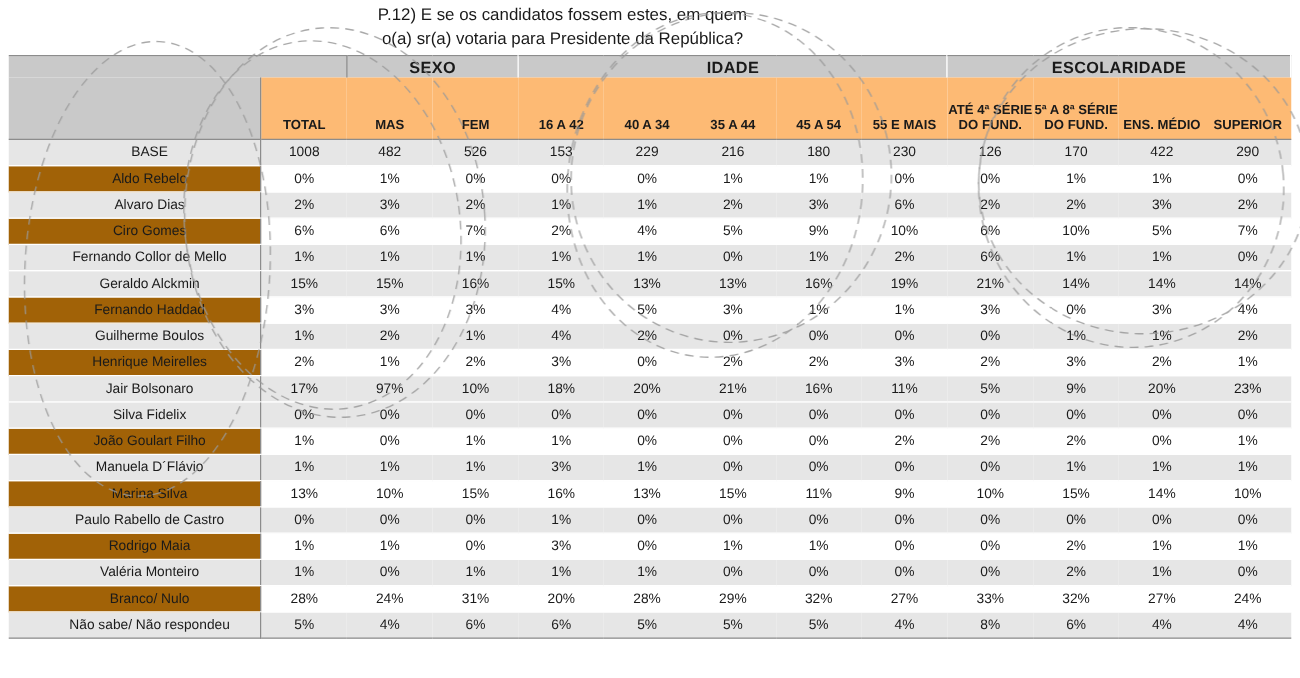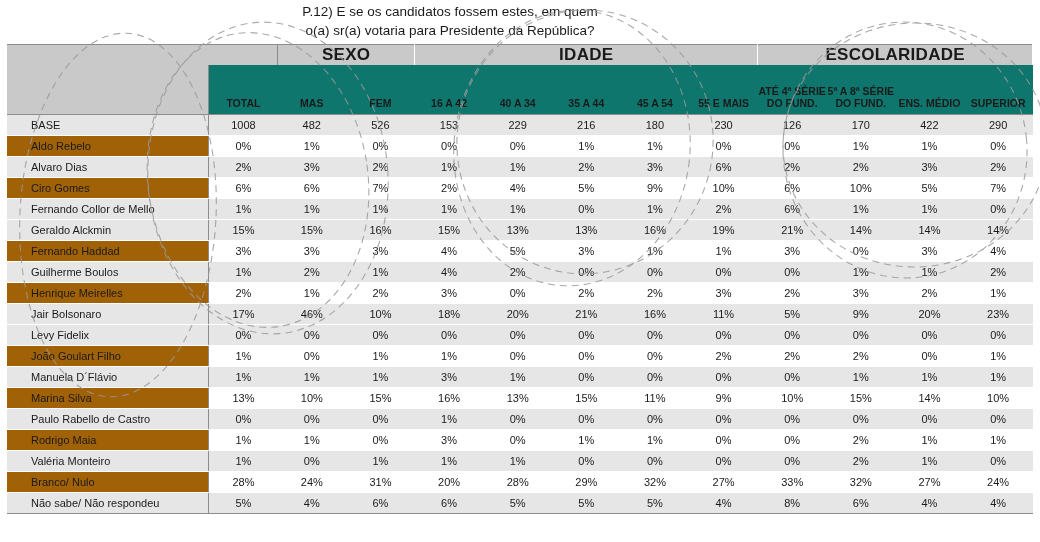--- a/index.html
+++ b/index.html
@@ -65,21 +65,21 @@
   th, td {
     padding: 0;
     margin: 0;
     border: none;
     font-weight: normal;
   }
 
   
   tr.group-row th {
     height: 17px;
-    font-size: 17px;
+    font-size: 13px;
     font-weight: bold;
     text-align: center;
     letter-spacing: 0.3px;
     color: #1a1a1a;
     background: #c9c9c9;
   }
   tr.group-row th.blank {
     background: #c9c9c9;
   }
   tr.group-row th.sexo,
@@ -90,21 +90,21 @@
   }
 
   
   tr.col-row th {
     height: 44px;
     vertical-align: bottom;
     padding-bottom: 5px;
     font-size: 10.5px;
     font-weight: bold;
     text-align: center;
-    background: #0f766e;
+    background: #fdba74;
     color: #1a1a1a;
     line-height: 12px;
   }
   tr.col-row th.rowlabel {
     background: #c9c9c9;
   }
 
   
   tbody tr {
     height: 20px;
@@ -116,21 +116,21 @@
     background: #ffffff;
   }
   tbody td {
     font-size: 11px;
     text-align: center;
     color: #1a1a1a;
     height: 20px;
     border-bottom: 1px solid #ffffff;
   }
   tbody td.rowlabel {
-    text-align: left;
+    text-align: center;
     padding-left: 24px;
     background: #e6e6e6;
   }
   tbody tr.even td.rowlabel {
     background: #a16207;
   }
   tbody tr.base td {
     font-weight: normal;
   }
 
@@ -336,34 +336,34 @@
             <td>2%</td>
             <td>3%</td>
             <td>2%</td>
             <td>3%</td>
             <td>2%</td>
             <td>1%</td>
           </tr>
           <tr class="odd">
             <td class="rowlabel vline-label">Jair Bolsonaro</td>
             <td>17%</td>
-            <td>46%</td>
+            <td>97%</td>
             <td>10%</td>
             <td>18%</td>
             <td>20%</td>
             <td>21%</td>
             <td>16%</td>
             <td>11%</td>
             <td>5%</td>
             <td>9%</td>
             <td>20%</td>
             <td>23%</td>
           </tr>
           <tr class="odd">
-            <td class="rowlabel vline-label">Levy Fidelix</td>
+            <td class="rowlabel vline-label">Silva Fidelix</td>
             <td>0%</td>
             <td>0%</td>
             <td>0%</td>
             <td>0%</td>
             <td>0%</td>
             <td>0%</td>
             <td>0%</td>
             <td>0%</td>
             <td>0%</td>
             <td>0%</td>

